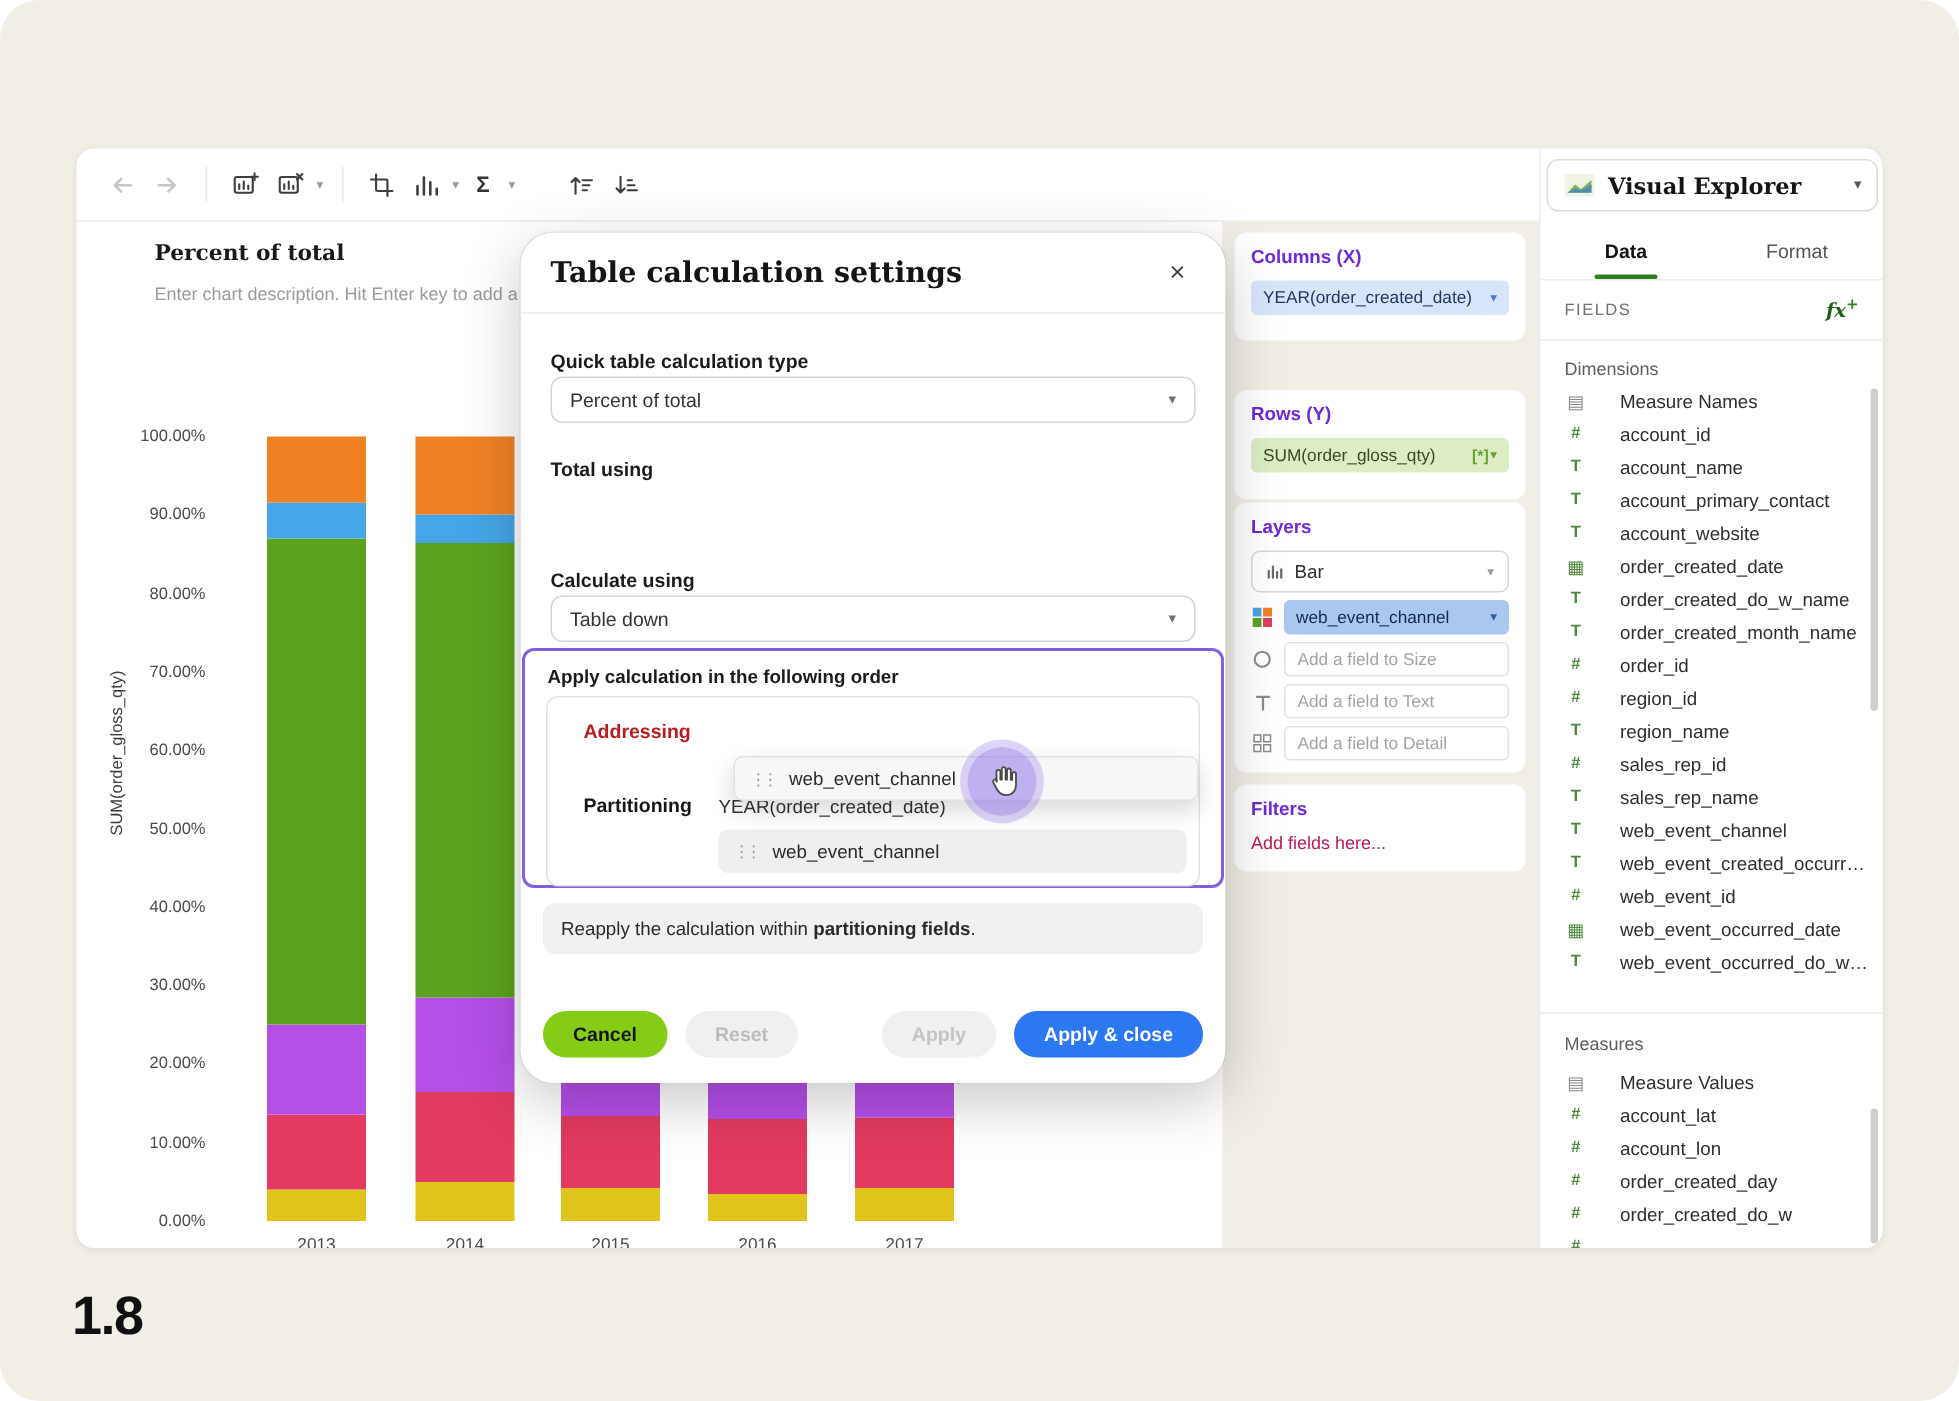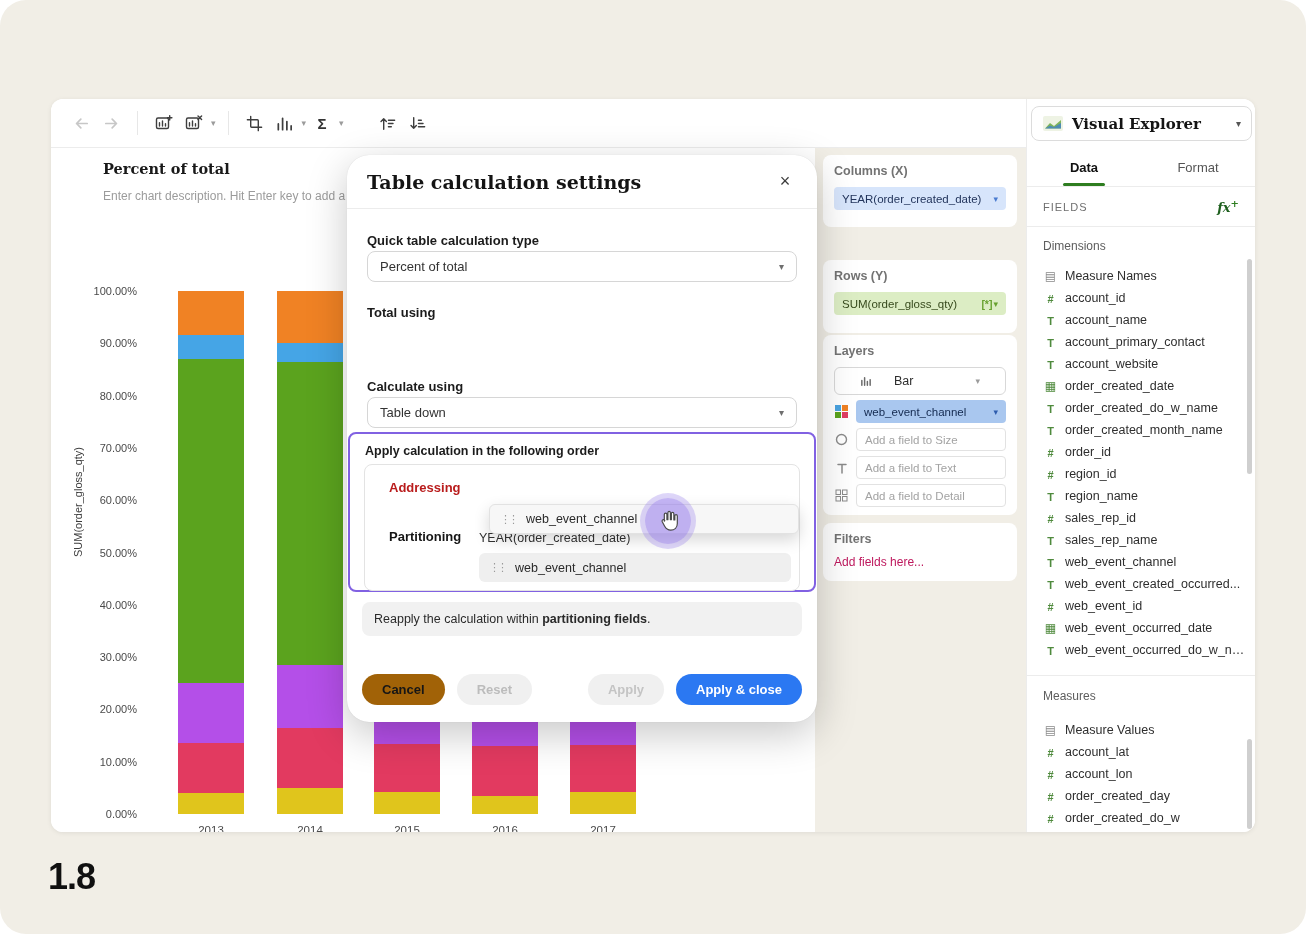--- a/index.html
+++ b/index.html
@@ -24,28 +24,28 @@
 .chart-title{position:absolute;left:52px;top:12px;font-family:"DejaVu Serif","Liberation Serif",serif;font-size:14.5px;font-weight:700;color:#191919}
 .chart-desc{position:absolute;left:52px;top:41px;font-size:12px;color:#9b9b9b;white-space:nowrap}
 .ytick{position:absolute;left:14px;width:72px;text-align:right;font-size:11px;color:#4a4a4a}
 .xtick{position:absolute;width:64px;text-align:center;font-size:11.5px;color:#4a4a4a}
 .bar-seg{position:absolute}
 .yaxis-label{position:absolute;left:-73px;top:348px;width:200px;text-align:center;font-size:11px;color:#3d3d3d;transform:rotate(-90deg)}
 
 
 .strip{position:absolute;left:764px;top:49px;width:211px;height:684px;background:#f1eee6}
 .card{position:absolute;left:8px;width:194px;background:#fff;border-radius:8px;padding:9px 11px}
-.card-title{font-size:12.5px;font-weight:700;color:#737373;margin-bottom:9px}
+.card-title{font-size:12.5px;font-weight:700;color:#6d28d9;margin-bottom:9px}
 .pill{height:23px;border-radius:4px;display:flex;align-items:center;padding:0 8px;font-size:11.5px;white-space:nowrap;overflow:hidden}
 .pill-cols{background:#d7e5fb;color:#23355c}
 .pill-cols .chev{color:#4a7bd0;margin-left:auto}
 .pill-rows{background:#dcedc4;color:#374a1d}
 .pill-rows .badge{margin-left:auto;color:#67a12e;font-size:10.5px;font-weight:700}
 .pill-rows .chev{color:#67a12e}
-.type-select{height:28px;border:1px solid #d8d8d8;border-radius:6px;display:flex;align-items:center;gap:22px;padding:0 25px;font-size:12.5px;color:#2d2d2d;background:#fff;margin-bottom:5px}
+.type-select{height:28px;border:1px solid #d8d8d8;border-radius:6px;display:flex;align-items:center;gap:7px;padding:0 9px;font-size:12.5px;color:#2d2d2d;background:#fff;margin-bottom:5px}
 .type-select .chev{margin-left:auto}
 .lrow{display:flex;align-items:center;gap:7px;margin-top:5px}
 .licon{width:15px;display:flex;justify-content:center;align-items:center;flex:none}
 .pill-color{flex:1;background:#a9c7ef;color:#13294f;height:23px;border-radius:4px;display:flex;align-items:center;padding:0 8px;font-size:11.5px}
 .pill-color .chev{color:#2d5cae;margin-left:auto}
 .placebox{flex:1;height:23px;border:1px solid #e2e2e2;border-radius:4px;display:flex;align-items:center;padding:0 8px;font-size:11.5px;color:#a3a3a3;background:#fff;white-space:nowrap;overflow:hidden}
 .filters-placeholder{font-size:12px;color:#be185d;margin-top:2px}
 
 
 .rpanel{position:absolute;left:975px;top:0;width:229px;height:733px;background:#fff;border-left:1px solid #ececec}
@@ -60,21 +60,21 @@
 .fields-title{font-size:11px;letter-spacing:1px;color:#6f6f6f;font-weight:400}
 .fx{margin-left:auto;font-family:"DejaVu Serif","Liberation Serif",serif;font-style:italic;font-size:13px;font-weight:700;color:#1e5f1e}
 .fx::before{content:"fx"}
 .fx::after{content:"+";font-style:normal;font-size:10px;vertical-align:super;color:#2e7d20}
 .sec-label{position:absolute;left:16px;font-size:12px;color:#5d5d5d}
 .dim-label{top:140px}
 .meas-label{top:590px}
 .panel-list{position:absolute;left:10px;right:8px}
 .dims{top:162px}
 .meas{top:616px}
-.field-row{height:22px;display:flex;align-items:flex-end;gap:7px;padding-left:6px;white-space:nowrap;overflow:hidden}
+.field-row{height:22px;display:flex;align-items:flex-start;gap:22px;padding-left:6px;white-space:nowrap;overflow:hidden}
 .fi{width:15px;text-align:center;font-weight:700;font-size:11px;color:#4f8a3d;flex:none}
 .fi[data-icon="number"]::before{content:"#"}
 .fi[data-icon="text"]::before{content:"T"}
 .fi[data-icon="date"]::before{content:"▦";font-weight:400;font-size:12px}
 .fi[data-icon="names"]::before,.fi[data-icon="values"]::before{content:"▤";color:#8a8a8a;font-weight:400;font-size:12px}
 .fname{font-size:12.5px;color:#2e2e2e;overflow:hidden;text-overflow:ellipsis}
 .divider-h{position:absolute;left:0;width:100%;height:1px;background:#ececec}
 .sb{position:absolute;right:3px;width:5px;background:#cfcfcf;border-radius:3px}
 
 
@@ -95,21 +95,21 @@
 .chip{display:flex;align-items:center;gap:8px;padding:0 10px;font-size:12.5px;color:#2a2a2a;border-radius:6px}
 .dots{color:#9a9a9a;font-size:11px;letter-spacing:-3px;margin-right:2px}
 .dots::before{content:"⋮⋮"}
 .chip-gray{position:absolute;left:114px;top:88px;width:312px;height:29px;background:#efefef}
 .chip-drag{position:absolute;left:124px;top:39px;width:310px;height:30px;background:#f7f7f7;border:1px solid #e2e2e2;box-shadow:0 6px 16px rgba(0,0,0,.16);z-index:2}
 .cursor-circle{position:absolute;left:280px;top:33px;width:46px;height:46px;border-radius:50%;background:rgba(136,106,233,.5);box-shadow:0 0 0 5px rgba(136,106,233,.28);z-index:3;display:flex;align-items:center;justify-content:center}
 .note{position:absolute;left:15px;right:15px;top:447px;height:34px;background:#f1f1f1;border-radius:8px;display:flex;align-items:center;padding:0 12px;font-size:12.5px;color:#2a2a2a;white-space:pre}
 .note b{font-weight:700}
 .mbtns{position:absolute;left:15px;right:15px;top:519px;display:flex;align-items:center;gap:12px}
 .btn{height:31px;border-radius:17px;display:flex;align-items:center;justify-content:center;padding:0 20px;font-size:13px;font-weight:600}
-.btn-cancel{background:#a16207;color:#161616}
+.btn-cancel{background:#84cc16;color:#161616}
 .btn-reset{background:#f0f0f0;color:#bcbcbc}
 .btn-apply{background:#f0f0f0;color:#c4c4c4;margin-left:auto}
 .btn-primary{background:#2b78f2;color:#fff}
 
 
 .version{position:absolute;left:48px;top:856px;font-size:36px;font-weight:800;color:#101010;letter-spacing:-1px}
 
 svg.ic{display:block}
 </style>
 </head>

